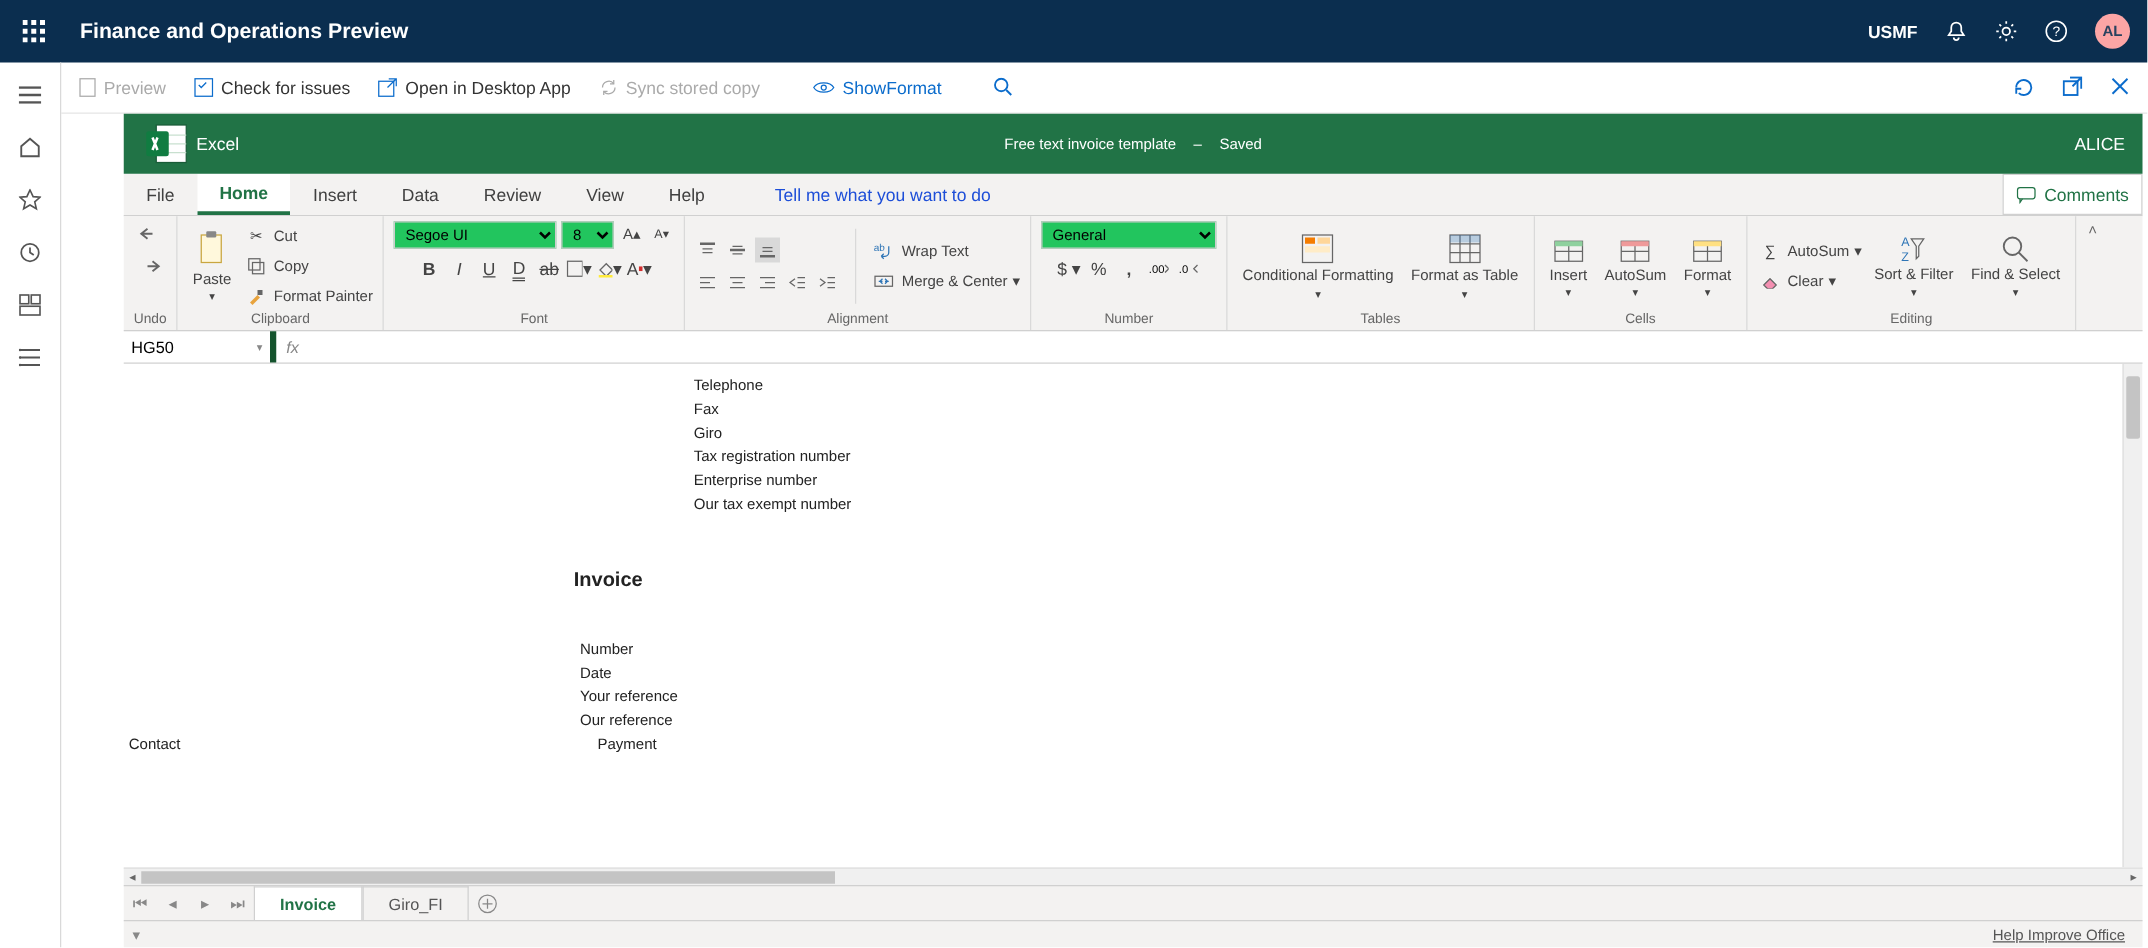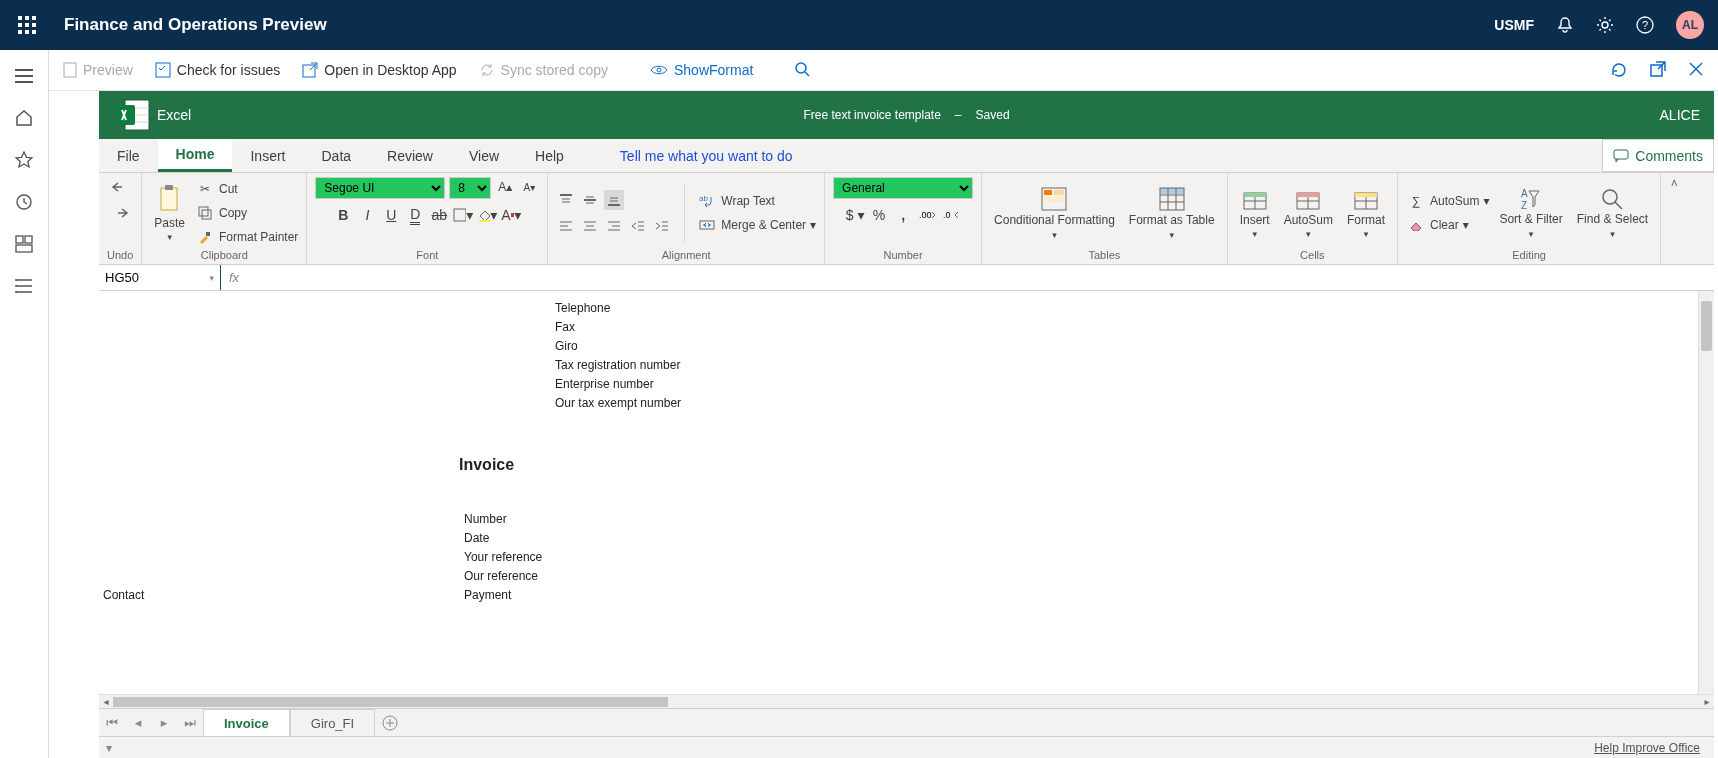--- a/index.html
+++ b/index.html
@@ -53,21 +53,21 @@
   .smalls { display:flex; flex-direction:column; gap:4px; }
   .smalls .linebtn { display:flex; align-items:center; gap:4px; cursor:pointer; }
   .iconbox { width:20px; height:20px; display:flex; align-items:center; justify-content:center; }
   .select { border:1px solid #ccc; background:#22c55e; height:22px; font-size:12px; padding:0 4px; }
   .mini { width:20px; height:20px; display:flex; align-items:center; justify-content:center; cursor:pointer; font-size:14px; }
   .rowbox { display:flex; gap:4px; }
   .col2 { display:flex; flex-direction:column; gap:6px; }
   .ribbon .collapse { width:26px; display:flex; align-items:flex-start; justify-content:center; padding-top:4px; color:#666; cursor:pointer;}
 
   .namefx { height:26px; border-bottom:1px solid #d0d0d0; display:flex; align-items:stretch; font-size:13px; }
-  .namebox { width:122px; border-right:1px solid #14532d; display:flex; align-items:center; padding:0 6px; justify-content:space-between;}
+  .namebox { width:122px; border-right:5px solid #14532d; display:flex; align-items:center; padding:0 6px; justify-content:space-between;}
   .fxbox { flex:1; display:flex; align-items:center; padding:0 8px; gap:8px; color:#888;}
   .fxbox .fx { font-style:italic; }
 
   .sheet-area { flex:1; display:flex; position:relative; overflow:hidden; }
   .sheet { flex:1; position:relative; background:#fff; }
   .sheet .cell-text { position:absolute; font-size:12px; color:#222; white-space:nowrap;}
   .sheet .heading { font-weight:700; font-size:16px; }
   .v-scroll { width:16px; background:#f0f0f0; border-left:1px solid #ddd; position:relative;}
   .v-scroll .thumb { position:absolute; left:2px; right:2px; top:10px; height:50px; background:#c4c4c4; border-radius:2px;}
 
@@ -603,21 +603,21 @@
           <div class="cell-text" style="left:456px; top:29px">Fax</div>
           <div class="cell-text" style="left:456px; top:48px">Giro</div>
           <div class="cell-text" style="left:456px; top:67px">Tax registration number</div>
           <div class="cell-text" style="left:456px; top:86px">Enterprise number</div>
           <div class="cell-text" style="left:456px; top:105px">Our tax exempt number</div>
           <div class="cell-text heading" style="left:360px; top:165px">Invoice</div>
           <div class="cell-text" style="left:365px; top:221px">Number</div>
           <div class="cell-text" style="left:365px; top:240px">Date</div>
           <div class="cell-text" style="left:365px; top:259px">Your reference</div>
           <div class="cell-text" style="left:365px; top:278px">Our reference</div>
-          <div class="cell-text" style="left:365px; top:297px">Payment</div>
+          <div class="cell-text" style="left:379px; top:297px">Payment</div>
           <div class="cell-text" style="left:4px; top:297px">Contact</div>
 
         </div>
         <div class="v-scroll">
             <div class="thumb"></div>
           </div>
       </div>
       <div class="h-scroll">
         <div class="arrow">◂</div>
         <div class="track">

